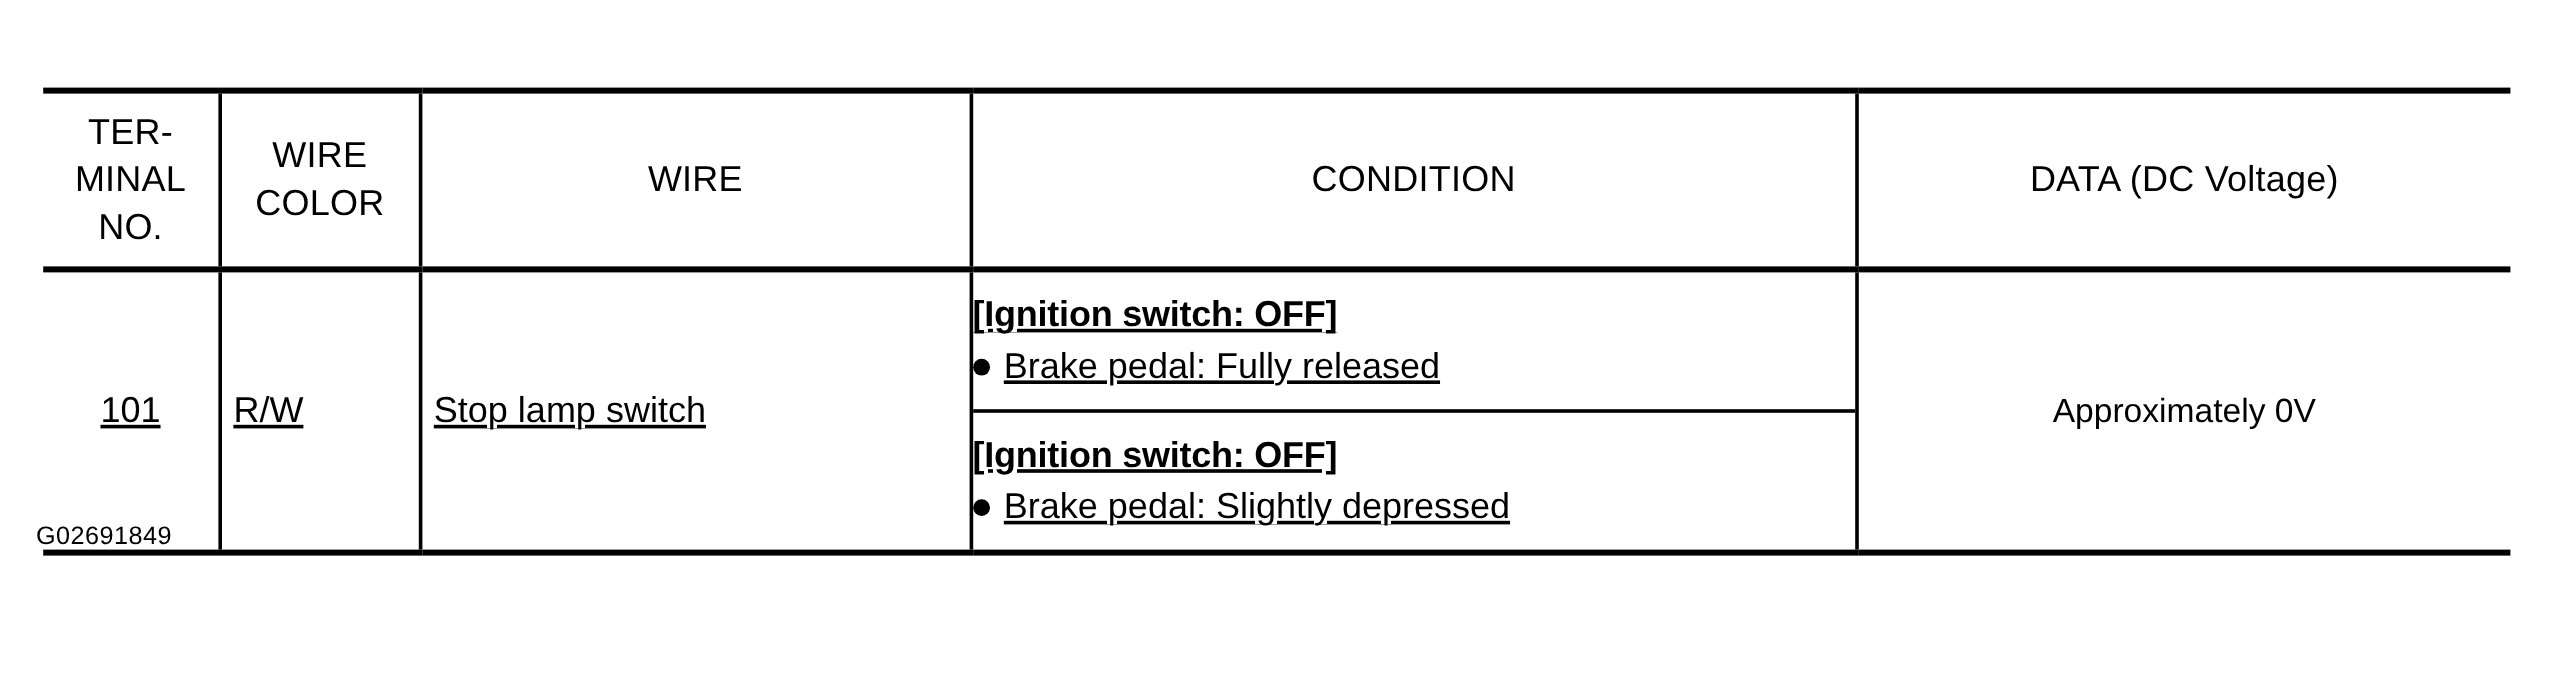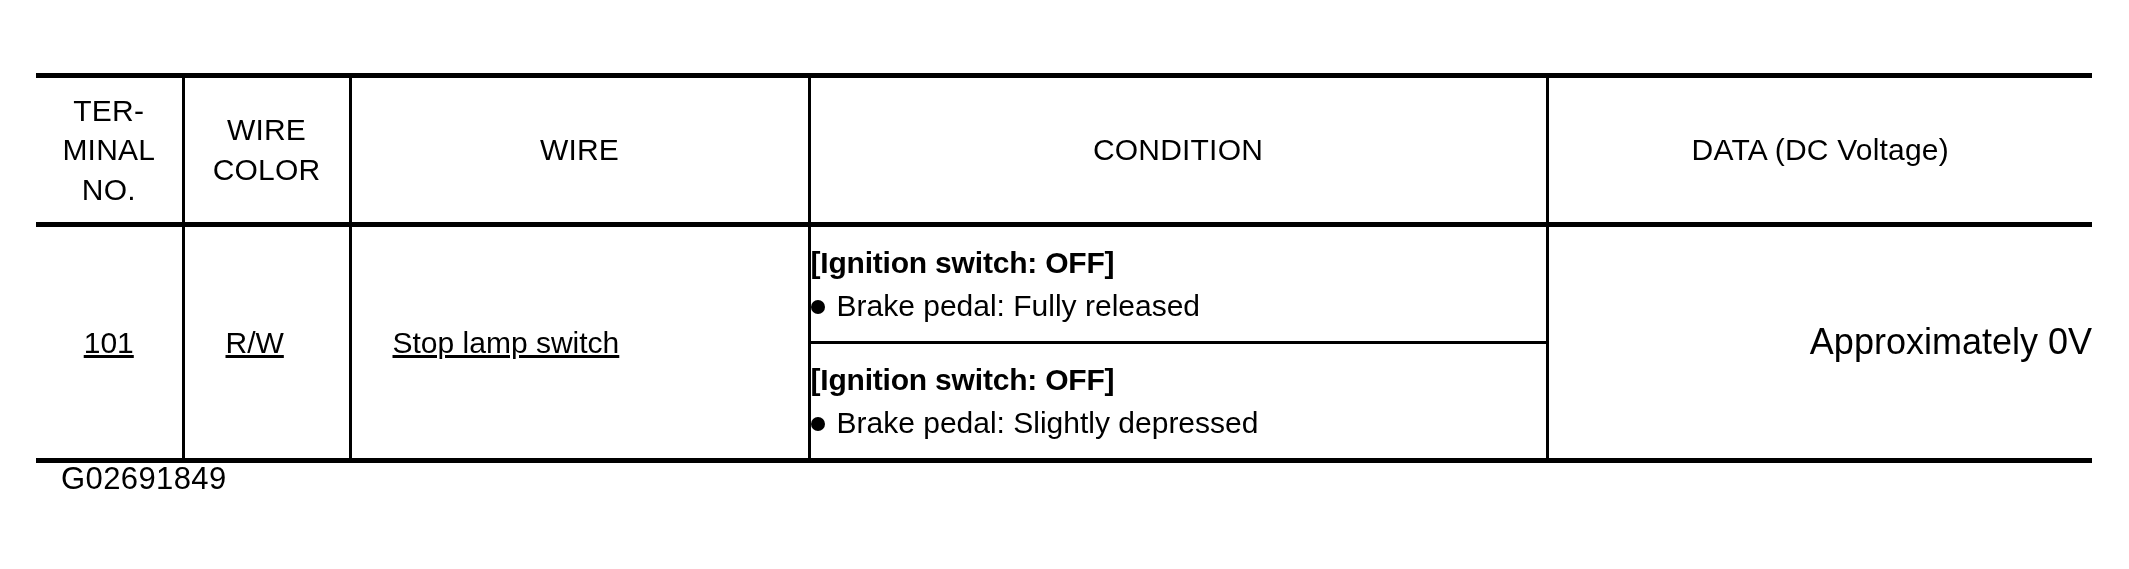--- a/index.html
+++ b/index.html
@@ -71,35 +71,35 @@
 
   
   .body-cell {
     height: 229px;
     text-align: center;
     font-size: 30px;
     text-decoration: underline;
   }
   .body-cell.left {
     text-align: left;
-    padding-left: 41px;
+    padding-left: 10px;
   }
 
   .cond-cell {
     height: 114px;
     text-align: left;
     padding: 0 0 0 25px;
     font-size: 30px;
     line-height: 1.0;
   }
   .data-cell {
     height: 114px;
-    text-align: right;
+    text-align: center;
     padding: 0 0 0 22px;
-    font-size: 36px;
+    font-size: 28px;
     line-height: 1.28;
   }
 
   .cond-title {
     font-weight: bold;
     font-size: 30px;
     display: block;
     margin: 0 0 13px 0;
     letter-spacing: -0.2px;
   }
@@ -116,24 +116,23 @@
     background: #000;
     margin-right: 12px;
     vertical-align: 2px;
   }
   .data-line { display: block; }
 
   
   .caption {
     position: absolute;
     left: 30px;
-    top: 461px;
-    font-size: 31px;
+    top: 435px;
+    font-size: 21px;
     letter-spacing: 0.4px;
-    margin-left: 31px;
   }
 
   .nested {
     width: 100%;
     border-collapse: collapse;
     table-layout: fixed;
   }
   .nested td { padding: 0; }
 </style>
 </head>
@@ -166,21 +165,21 @@
         <th class="head-cell rule-top">DATA (DC Voltage)</th>
       </tr>
     </thead>
 
     <tbody>
       <tr>
         <td class="body-cell rule-mid rule-bottom vline-r">101</td>
         <td class="body-cell rule-mid rule-bottom vline-r left">R/W</td>
         <td class="body-cell rule-mid rule-bottom vline-r left">Stop lamp switch</td>
 
-        <td class="rule-mid rule-bottom vline-r" style="padding:0;">
+        <td class="rule-mid rule-bottom vline-r" style="padding:0;text-decoration:underline;">
           <table class="nested">
             <tbody>
                 <tr>
               <td class="cond-cell">
                 <span class="cond-title">[Ignition switch: OFF]</span>
                 <span class="cond-bullet"><span class="bullet-dot"></span><span>Brake pedal: Fully released</span></span>
               </td>
             </tr>
             <tr>
               <td class="cond-cell hline-t">

